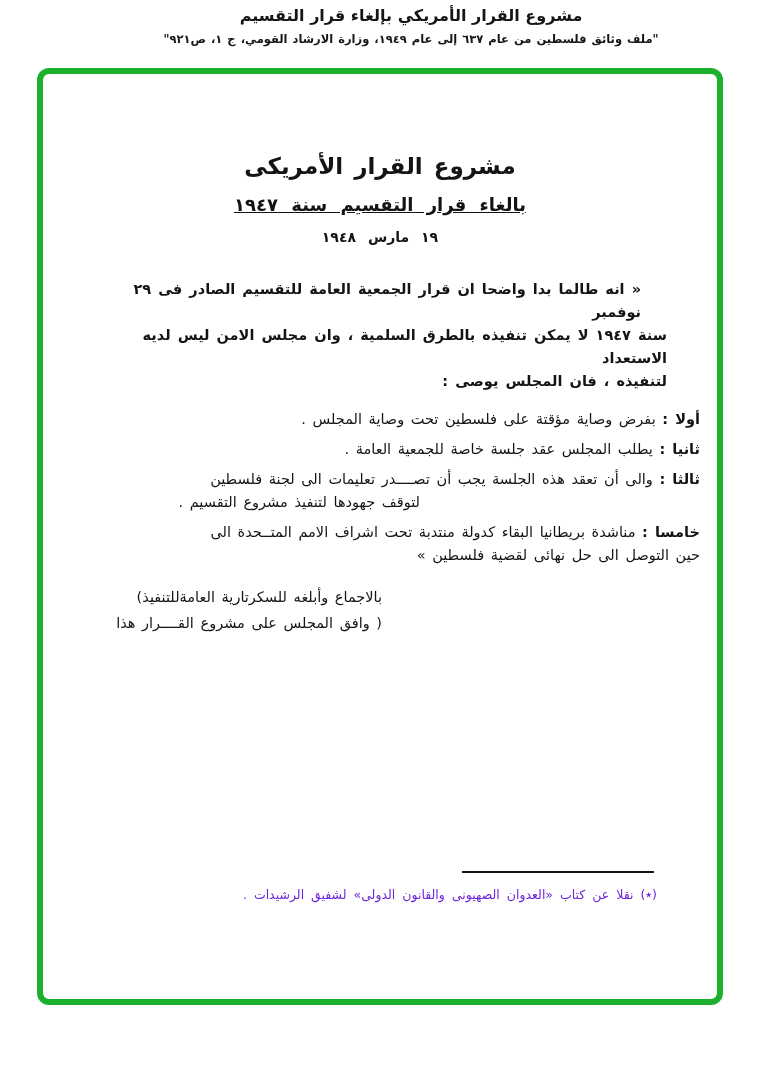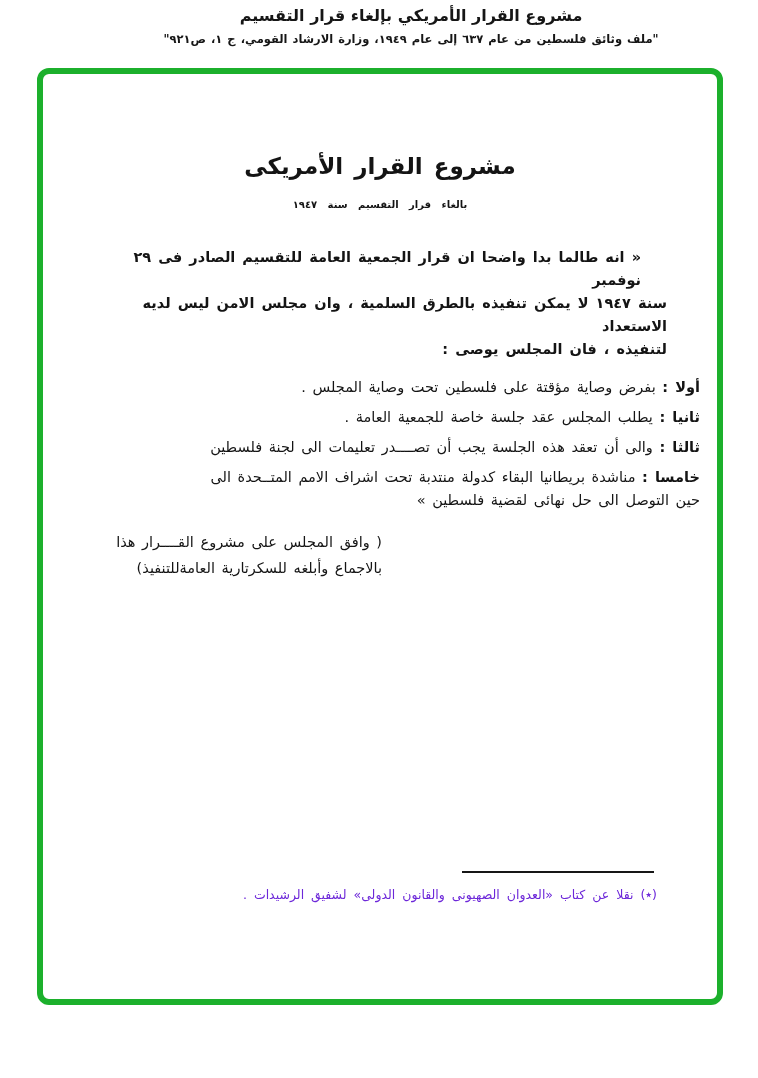--- a/index.html
+++ b/index.html
@@ -11,21 +11,21 @@
   .page-header{position:absolute;top:6px;left:0;width:758px;text-align:center;direction:rtl;margin-left:32px;}
   .page-header .ph-title{font-size:16px;font-weight:bold;letter-spacing:.2px;}
   .page-header .ph-source{font-size:11.5px;font-weight:bold;margin-top:7px;word-spacing:1px;}
   
   .doc-frame{
     position:absolute;left:37px;top:68px;width:674px;height:925px;
     border:6px solid #1cb02c;border-radius:12px;background:#ffffff;
   }
   .doc-content{direction:rtl;color:#141414;}
   .doc-title{ text-align:center;margin-top:79px;font-size:23px;line-height:26px;font-weight:bold;word-spacing:3px;}
-  .doc-subtitle{text-align:center;margin-top:17px;font-size:10px;line-height:18px;font-weight:bold;word-spacing:7px;}
+  .doc-subtitle{text-align:center;margin-top:17px;font-size:18px;line-height:18px;font-weight:bold;word-spacing:7px;text-decoration:underline;}
   .doc-date{text-align:center;margin-top:14px;font-size:14px;line-height:18px;font-weight:bold;word-spacing:7px;}
   .preamble{margin:32px 50px 0 44px;font-size:14.5px;line-height:23px;word-spacing:2px;font-weight:bold;}
   .preamble .p-line{text-align:right;}
   .preamble .p-line.first{padding-right:26px;}
   .items{margin:15px 17px 0 44px;font-size:14.5px;word-spacing:2px;}
   .item{line-height:23px;margin-bottom:7px;text-align:right;}
   .item .item-label{font-weight:bold;}
   .item .cont{display:block;}
   .item .cont.deep{margin-right:280px;}
   .item .cont.mid{}
@@ -39,49 +39,51 @@
 <header class="page-header">
   <div class="ph-title">مشروع القرار الأمريكي بإلغاء قرار التقسيم</div>
   <div class="ph-source">"ملف وثائق فلسطين من عام ٦٣٧ إلى عام ١٩٤٩، وزارة الارشاد القومي، ج ١، ص٩٢١"</div>
 </header>
 
 <section class="doc-frame">
   <div class="doc-content">
 
     <div class="doc-title">مشروع القرار الأمريكى</div>
     <div class="doc-subtitle">بالغاء قرار التقسيم سنة ١٩٤٧</div>
+    <div class="doc-date">١٩ مارس ١٩٤٨</div>
 
     <div class="preamble">
       <div class="p-line first">« انه طالما بدا واضحا ان قرار الجمعية العامة للتقسيم الصادر فى ٢٩ نوفمبر</div>
       <div class="p-line">سنة ١٩٤٧ لا يمكن تنفيذه بالطرق السلمية ، وان مجلس الامن ليس لديه الاستعداد</div>
       <div class="p-line">لتنفيذه ، فان المجلس يوصى :</div>
     </div>
 
     <div class="items">
       <div class="item">
         <span class="item-label">أولا :</span>
         <span>بفرض وصاية مؤقتة على فلسطين تحت وصاية المجلس .</span>
       </div>
       <div class="item">
         <span class="item-label">ثانيا :</span>
         <span>يطلب المجلس عقد جلسة خاصة للجمعية العامة .</span>
       </div>
       <div class="item">
         <span class="item-label">ثالثا :</span>
         <span>والى أن تعقد هذه الجلسة يجب أن تصــــدر تعليمات الى لجنة فلسطين</span>
+        <span class="cont deep">لتوقف جهودها لتنفيذ مشروع التقسيم .</span>
       </div>
       <div class="item">
         <span class="item-label">خامسا :</span>
         <span>مناشدة بريطانيا البقاء كدولة منتدبة تحت اشراف الامم المتــحدة الى</span>
         <span class="cont mid">حين التوصل الى حل نهائى لقضية فلسطين »</span>
       </div>
     </div>
 
     <div class="approval">
+      <div>بالاجماع وأبلغه للسكرتارية العامةللتنفيذ)</div>
       <div>( وافق المجلس على مشروع القــــرار هذا</div>
-      <div>بالاجماع وأبلغه للسكرتارية العامةللتنفيذ)</div>
     </div>
 
   </div>
 
   <div class="footnote-rule"></div>
   <div class="doc-footnote">(٭) نقلا عن كتاب «العدوان الصهيونى والقانون الدولى» لشفيق الرشيدات .</div>
 </section>
 
 </body></html>

